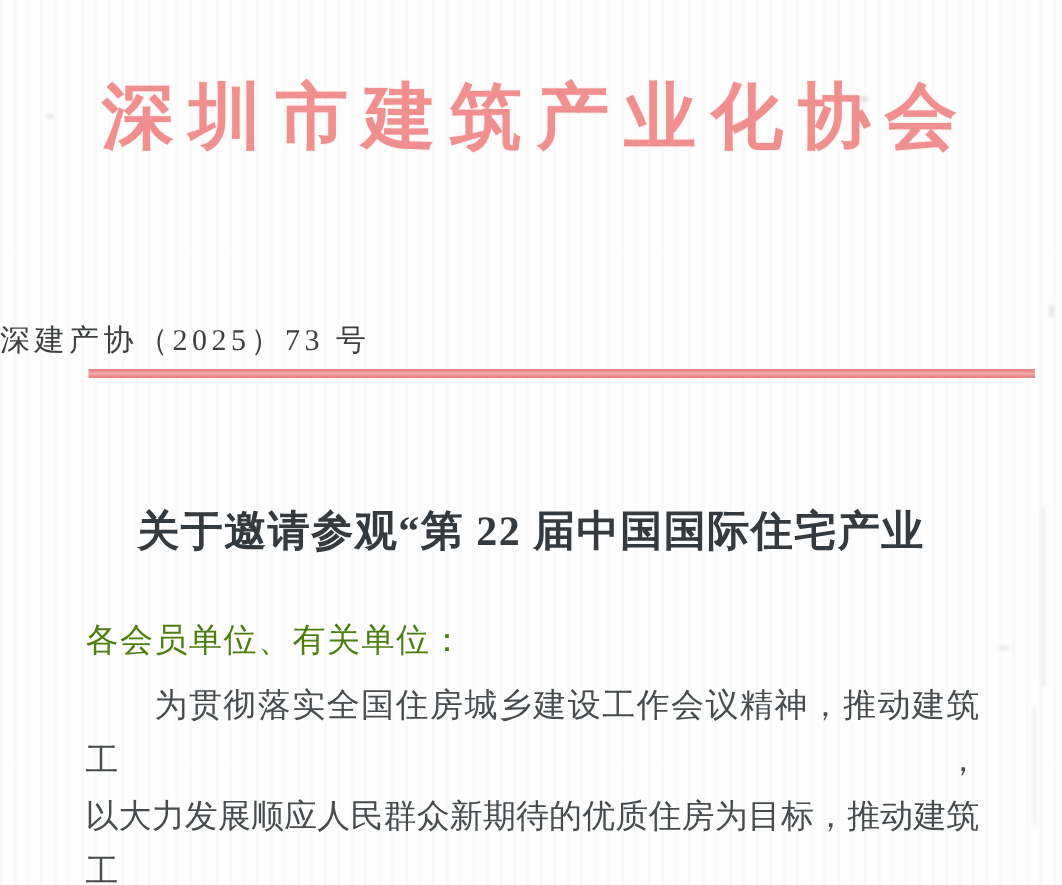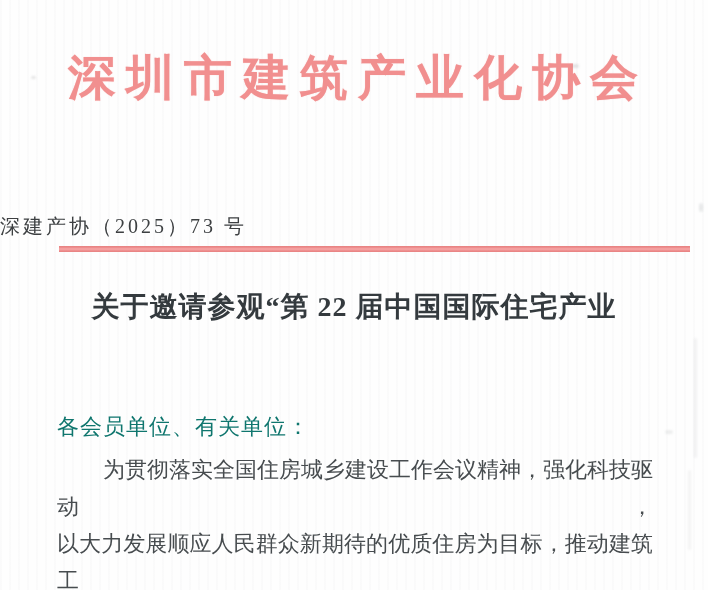--- a/index.html
+++ b/index.html
@@ -64,28 +64,28 @@
     top: 286px;
     left: 0;
     width: 100%;
     text-align: center;
     font-size: 28px;
     line-height: 41px;
     font-weight: 700;
     letter-spacing: 1px;
     color: #343a3e;
   }
-  .title .line { white-space: nowrap; }
+  .title .line { white-space: nowrap; margin-top: 48px; }
   .salutation {
     position: absolute;
     top: 412px;
     left: 57px;
     font-size: 22px;
     letter-spacing: 1px;
-    color: #0f766e;
+    color: #4d7c0f;
     white-space: nowrap;
   }
   .body-text {
     position: absolute;
     top: 451px;
     left: 57px;
     width: 596px;
     font-size: 22px;
     color: #474c4f;
   }
@@ -122,21 +122,21 @@
 
   <div class="red-line"></div>
 
   <div class="title">
     <div class="line">关于邀请参观“第 22 届中国国际住宅产业</div>
   </div>
 
   <div class="salutation">各会员单位、有关单位：</div>
 
   <div class="body-text">
-    <div class="body-line indent">为贯彻落实全国住房城乡建设工作会议精神，强化科技驱动，</div>
+    <div class="body-line indent">为贯彻落实全国住房城乡建设工作会议精神，推动建筑工，</div>
     <div class="body-line">以大力发展顺应人民群众新期待的优质住房为目标，推动建筑工</div>
 
   </div>
 
   <div class="artifact a1"></div>
   <div class="artifact a2"></div>
   <div class="artifact a3"></div>
   <div class="artifact a4"></div>
   <div class="artifact a5"></div>
   <div class="artifact a6"></div>

